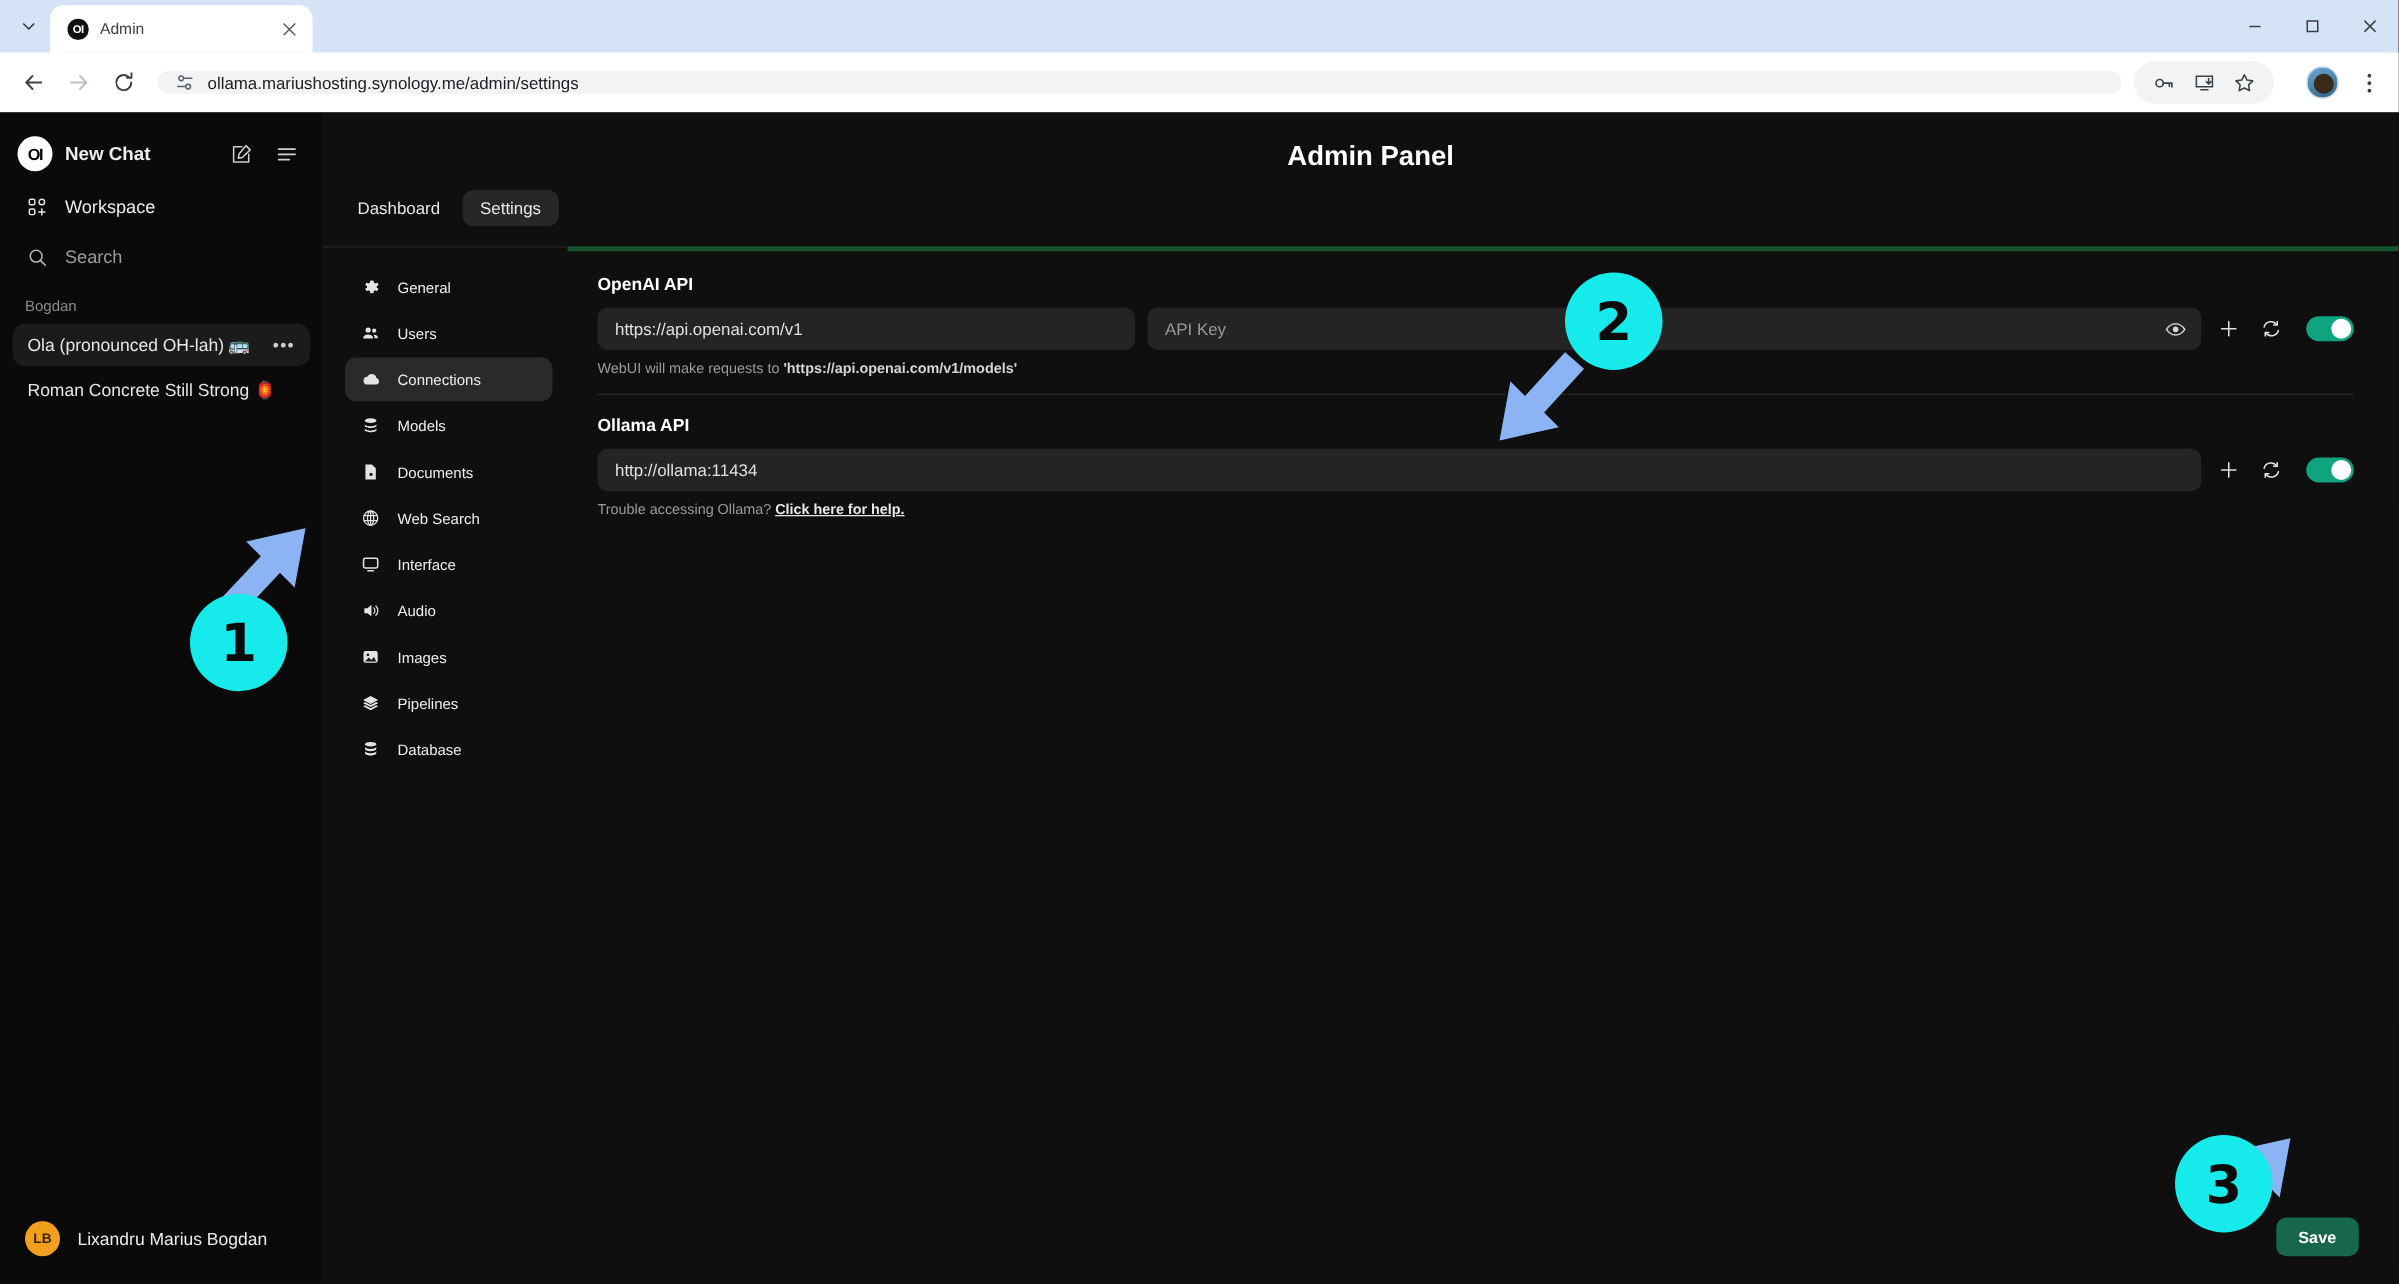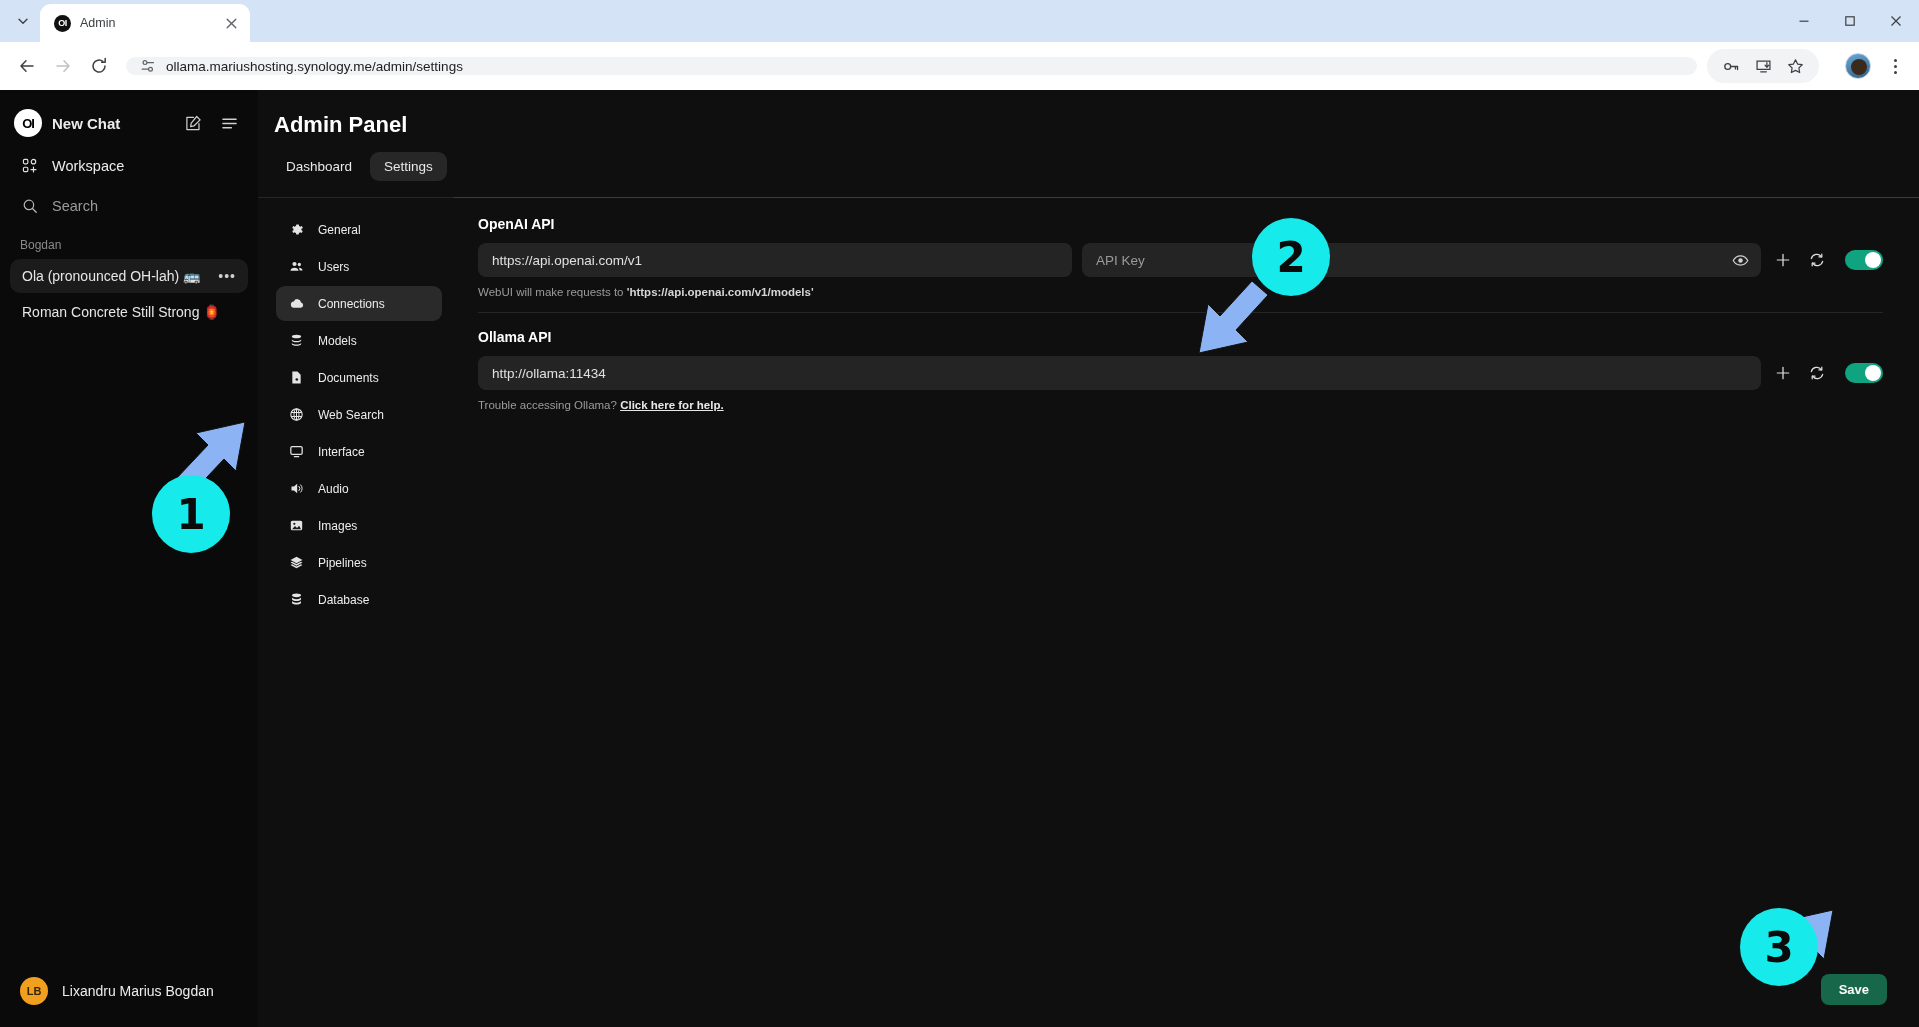--- a/index.html
+++ b/index.html
@@ -172,21 +172,21 @@
   .sb-user-name { font-size: 14px; color: #ececec; font-weight: 500; }
 
   
   .main {
     flex: 1; background: #0f0f0f; position: relative;
     display: flex; flex-direction: column;
     padding: 22px 0 0 0;
   }
   .page-title {
     font-size: 22px; font-weight: bold; color: #fff;
-    padding: 0 0 0 16px; margin-bottom: 14px;
+    padding: 0 0 0 16px; margin-bottom: 14px; text-align: center;
   }
   .tabs-row {
     display: flex; gap: 4px; padding-left: 14px; margin-bottom: 16px;
   }
   .tab-pill {
     font-size: 13.5px; color: #e8e8e8;
     padding: 7px 14px; border-radius: 9px; font-weight: 500;
   }
   .tab-pill.active { background: #272727; }
 
@@ -199,39 +199,39 @@
   }
   .nav-item {
     display: flex; align-items: center; gap: 13px;
     padding: 9px 12px; border-radius: 9px;
     font-size: 12px; color: #ededed;
   }
   .nav-item.active { background: #2a2a2a; }
   .nav-item .ico { width: 17px; height: 17px; display: flex; align-items: center; justify-content: center; flex-shrink: 0; color: #e3e3e3; }
 
   .settings-content {
-    flex: 1; border-top: 1px solid #14532d;
+    flex: 1; border-top: 4px solid #14532d;
     padding: 18px 36px 0 24px;
     position: relative;
   }
   .field-group { margin-bottom: 6px; }
   .field-label {
     font-size: 14px; font-weight: bold; color: #fff;
     margin-bottom: 11px;
   }
   .field-row { display: flex; align-items: center; gap: 10px; }
   .txt-input {
     height: 34px; background: #242424; border: none;
     border-radius: 8px; color: #e0e0e0;
     font-size: 13.5px; padding: 0 14px;
     font-family: "Liberation Sans", sans-serif;
     outline: none;
   }
   .txt-input::placeholder { color: #9a9a9a; }
-  .input-openai-url { width: 594px; }
+  .input-openai-url { width: 430px; }
   .apikey-wrap { position: relative; flex: 1; display: flex; align-items: center; }
   .input-apikey { width: 100%; padding-right: 40px; }
   .eye-btn {
     position: absolute; right: 10px; top: 50%; transform: translateY(-50%);
     width: 22px; height: 22px; color: #d4d4d4;
     display: flex; align-items: center; justify-content: center;
   }
   .input-ollama-url { flex: 1; }
   .icon-btn {
     width: 24px; height: 24px; color: #e0e0e0;

